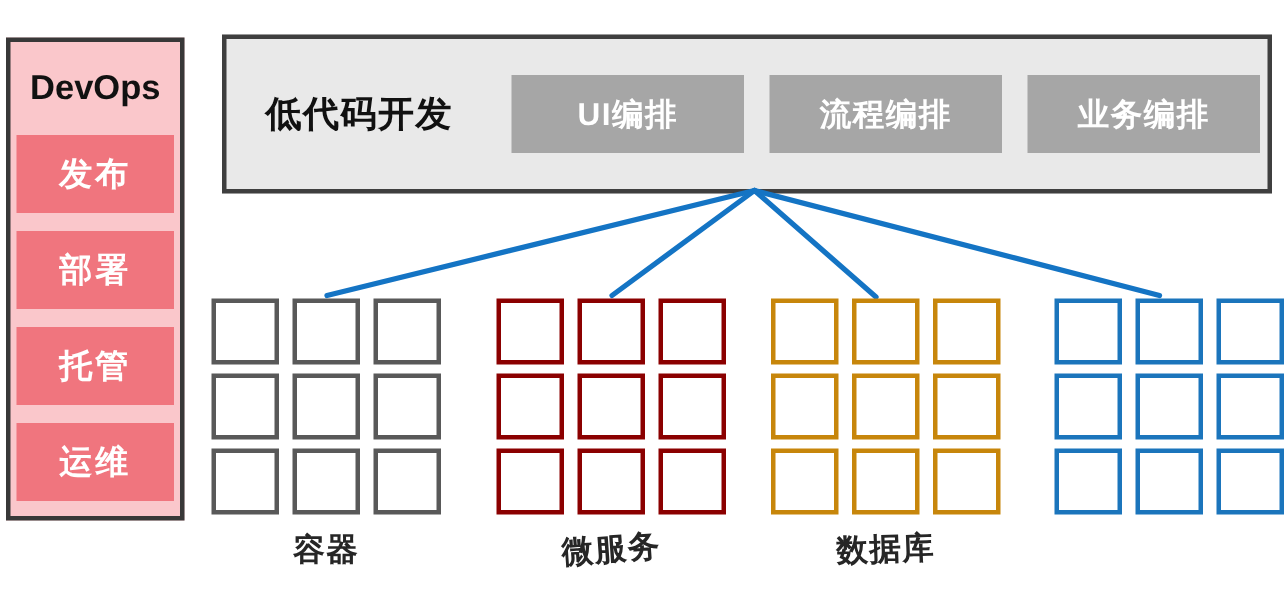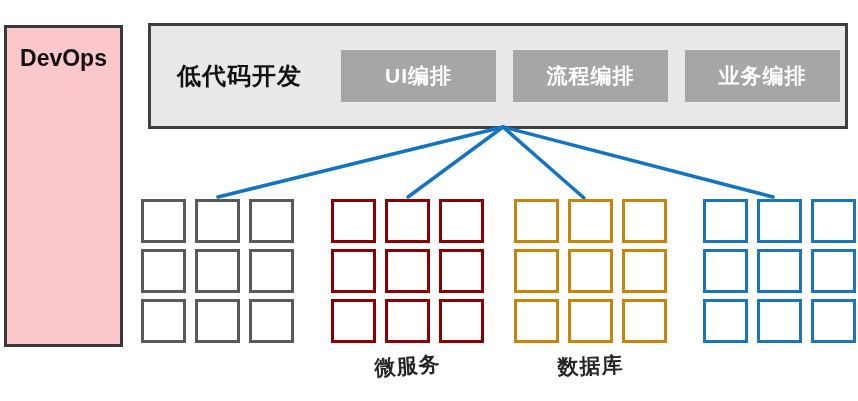--- a/index.html
+++ b/index.html
@@ -137,20 +137,26 @@
   .tilt-a { transform: rotate(-4deg); }
   .tilt-b { transform: rotate(-2deg); }
 </style>
 </head>
 <body>
 
 <div class="canvas">
 
   <aside class="sidebar">
     <div class="sidebar-title">DevOps</div>
+    <div class="sidebar-items" id="sidebar-items">
+        <div class="sidebar-item">发布</div>
+        <div class="sidebar-item">部署</div>
+        <div class="sidebar-item">托管</div>
+        <div class="sidebar-item">运维</div>
+      </div>
   </aside>
 
   <div class="topbox">
     <div class="topbox-title">低代码开发</div>
     <div class="topbox-buttons" id="topbox-buttons">
         <div class="topbox-button">UI编排</div>
         <div class="topbox-button">流程编排</div>
         <div class="topbox-button">业务编排</div>
       </div>
   </div>
@@ -168,20 +174,21 @@
           <div class="cell" style="border-color: rgb(89, 89, 89);"></div>
           <div class="cell" style="border-color: rgb(89, 89, 89);"></div>
           <div class="cell" style="border-color: rgb(89, 89, 89);"></div>
           <div class="cell" style="border-color: rgb(89, 89, 89);"></div>
           <div class="cell" style="border-color: rgb(89, 89, 89);"></div>
           <div class="cell" style="border-color: rgb(89, 89, 89);"></div>
           <div class="cell" style="border-color: rgb(89, 89, 89);"></div>
           <div class="cell" style="border-color: rgb(89, 89, 89);"></div>
           <div class="cell" style="border-color: rgb(89, 89, 89);"></div>
         </div>
+        <div class="grid-label">容器</div>
       </div>
       <div class="grid-group" style="left: 331px;">
         <div class="cells">
           <div class="cell" style="border-color: rgb(139, 0, 0);"></div>
           <div class="cell" style="border-color: rgb(139, 0, 0);"></div>
           <div class="cell" style="border-color: rgb(139, 0, 0);"></div>
           <div class="cell" style="border-color: rgb(139, 0, 0);"></div>
           <div class="cell" style="border-color: rgb(139, 0, 0);"></div>
           <div class="cell" style="border-color: rgb(139, 0, 0);"></div>
           <div class="cell" style="border-color: rgb(139, 0, 0);"></div>

